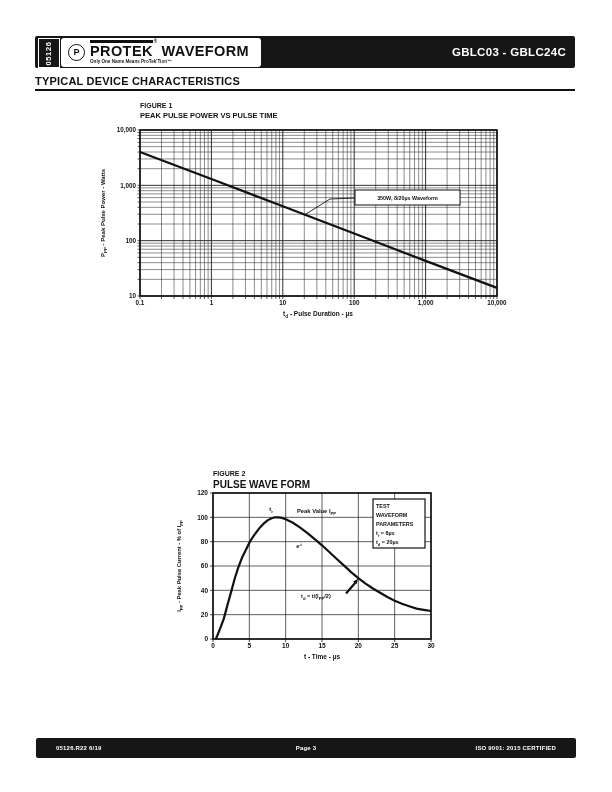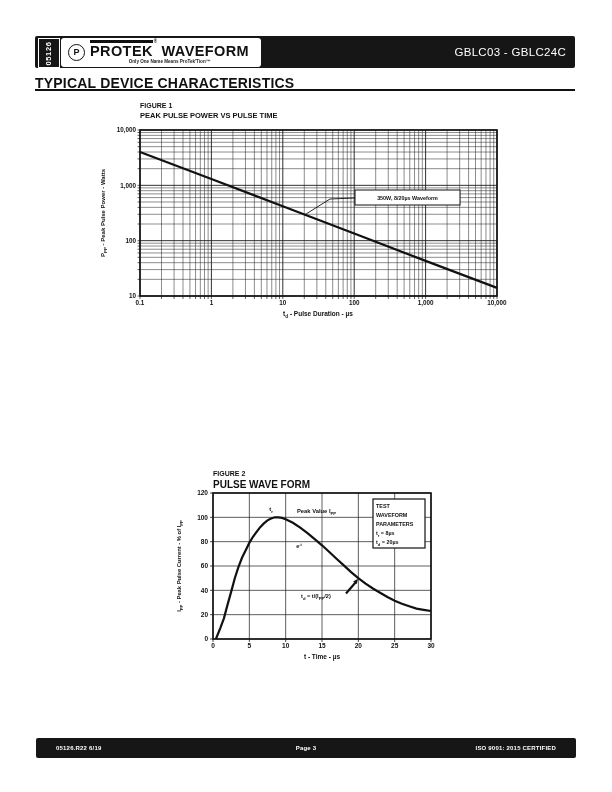--- a/index.html
+++ b/index.html
@@ -7,28 +7,28 @@
         font-family:"Liberation Sans",sans-serif;color:#111;overflow:hidden;}
   
   .header-bar{position:absolute;left:35px;top:36px;width:540px;height:32px;background:#161616;border-radius:2px;}
   .doc-code{position:absolute;left:3px;top:2px;width:20px;height:28px;border:1.2px solid #fff;
             display:flex;align-items:center;justify-content:center;}
   .doc-code span{transform:rotate(-90deg);white-space:nowrap;color:#fff;font-size:7.5px;font-weight:700;letter-spacing:.6px;}
   .logo-panel{position:absolute;left:26px;top:1.5px;width:200px;height:29px;background:#fff;border-radius:3px;
               display:flex;align-items:center;gap:5px;padding-left:7px;box-sizing:border-box;}
   .pmark{width:15px;height:15px;border:1.8px solid #111;border-radius:50%;display:flex;align-items:center;
          justify-content:center;font-weight:800;font-size:9px;flex:0 0 auto;}
-  .wordmark-col{display:flex;flex-direction:column;align-items:center;}
+  .wordmark-col{display:flex;flex-direction:column;align-items:flex-start;}
   .wm{display:flex;align-items:flex-end;gap:4px;font-weight:800;font-size:14.5px;letter-spacing:.4px;line-height:1;}
   .wm-protek{border-top:3px solid #111;padding-top:1px;}
   .reg{font-size:4.5px;align-self:flex-start;margin-left:-3px;}
   .tagline{font-size:4.6px;font-weight:700;color:#222;margin-top:1px;}
   .part-range{position:absolute;right:9px;top:0;height:100%;display:flex;align-items:center;
-              color:#fff;font-weight:400;font-size:11.5px;letter-spacing:.3px;}
-  .section-title{position:absolute;left:35px;top:75px;font-size:14px;font-weight:700;letter-spacing:.2px;}
+              color:#fff;font-weight:700;font-size:11.5px;letter-spacing:.3px;}
+  .section-title{position:absolute;left:35px;top:75px;font-size:11px;font-weight:700;letter-spacing:.2px;}
   .section-rule{position:absolute;left:35px;top:89px;width:540px;height:2px;background:#111;}
   
   .fig-title{position:absolute;text-align:left;font-weight:700;}
   #f1-t1{left:140px;top:102px;width:357px;font-size:7px;}
   #f1-t2{left:140px;top:111px;width:357px;font-size:7.5px;}
   #f2-t1{left:213px;top:470px;width:218px;font-size:7px;}
   #f2-t2{left:213px;top:479px;width:218px;font-size:10px;}
   svg{position:absolute;}
   #f1{left:88px;top:118px;}
   #f2{left:168px;top:478px;}

